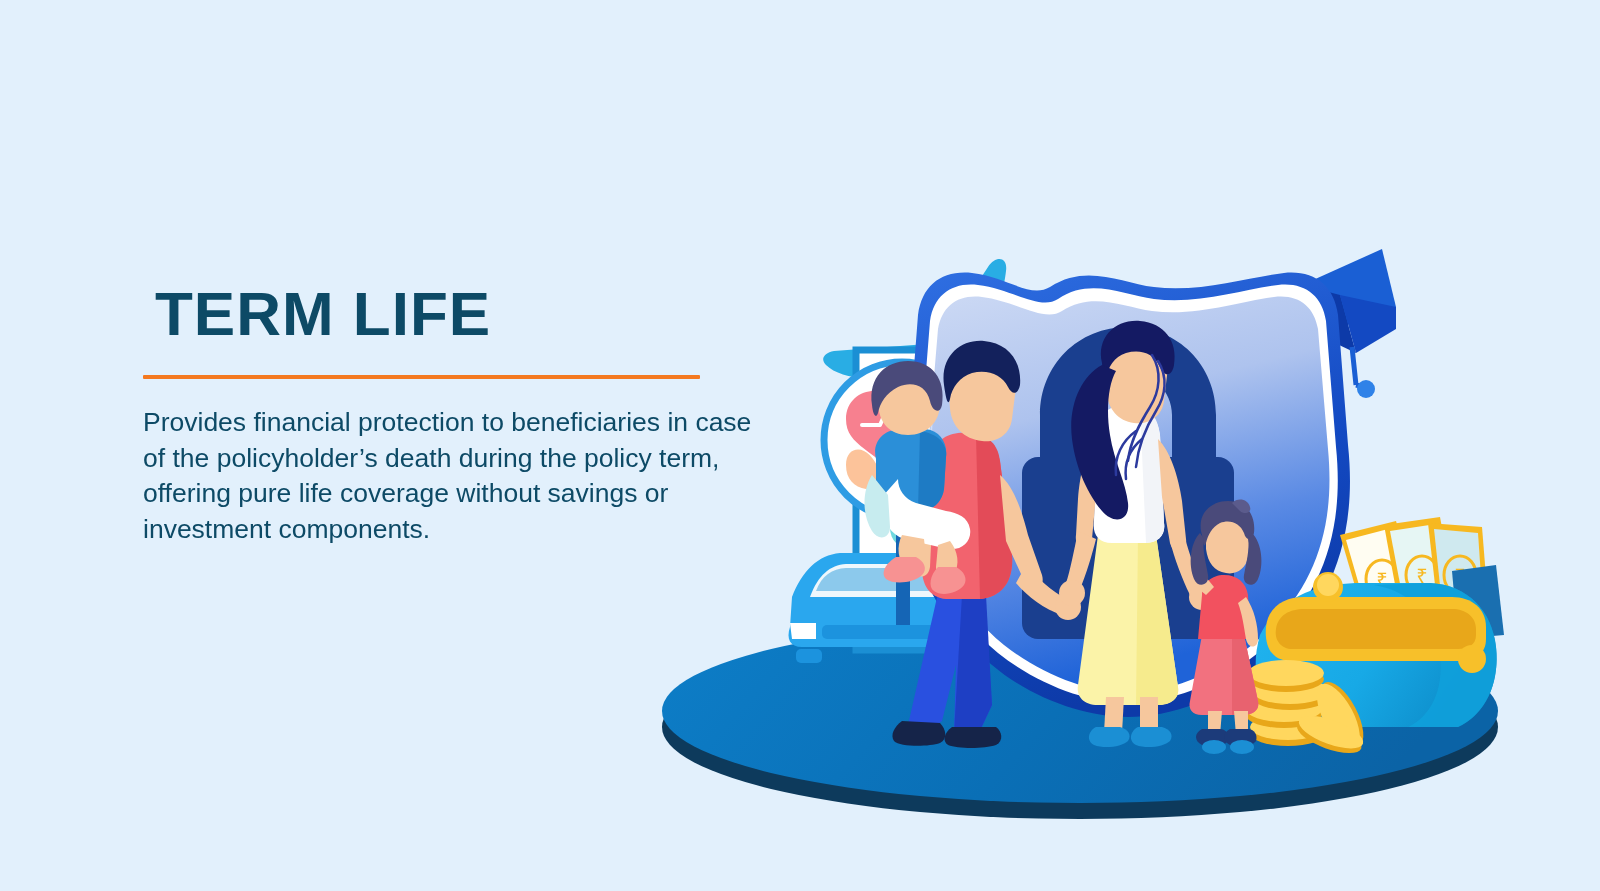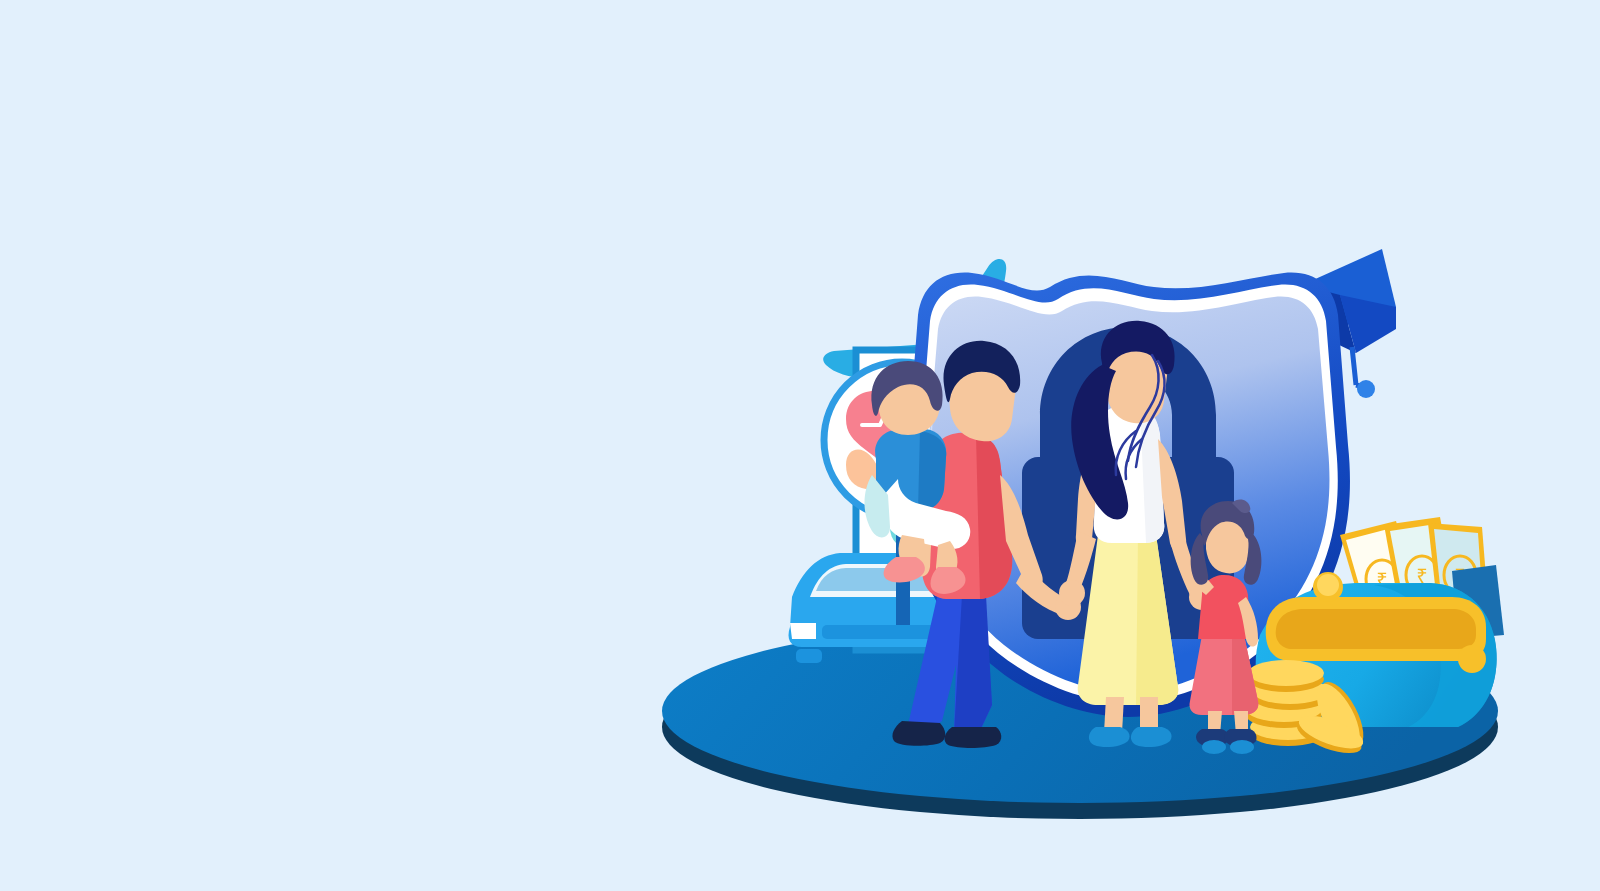--- a/index.html
+++ b/index.html
@@ -41,20 +41,25 @@
 
   
   #art{position:absolute;left:640px;top:235px;width:880px;height:600px;}
   #art svg{display:block;width:100%;height:100%;}
 </style>
 </head>
 <body>
 
 <div id="stage">
 
+  <div class="text-block">
+    <h1 class="headline">TERM LIFE</h1>
+    <div class="divider"></div>
+    <p class="body-copy">Provides financial protection to beneficiaries in case of the policyholder’s death during the policy term, offering pure life coverage without savings or investment components.</p>
+  </div>
 
   <div id="art">
     <svg viewBox="0 0 880 600" xmlns="http://www.w3.org/2000/svg">
       <defs>
         <linearGradient id="shieldGrad" x1="0" y1="0" x2="0.25" y2="1">
           <stop offset="0%" stop-color="#ccd9f4"></stop>
           <stop offset="35%" stop-color="#aec3ee"></stop>
           <stop offset="70%" stop-color="#5a8ae4"></stop>
           <stop offset="100%" stop-color="#1f63d8"></stop>
         </linearGradient>

